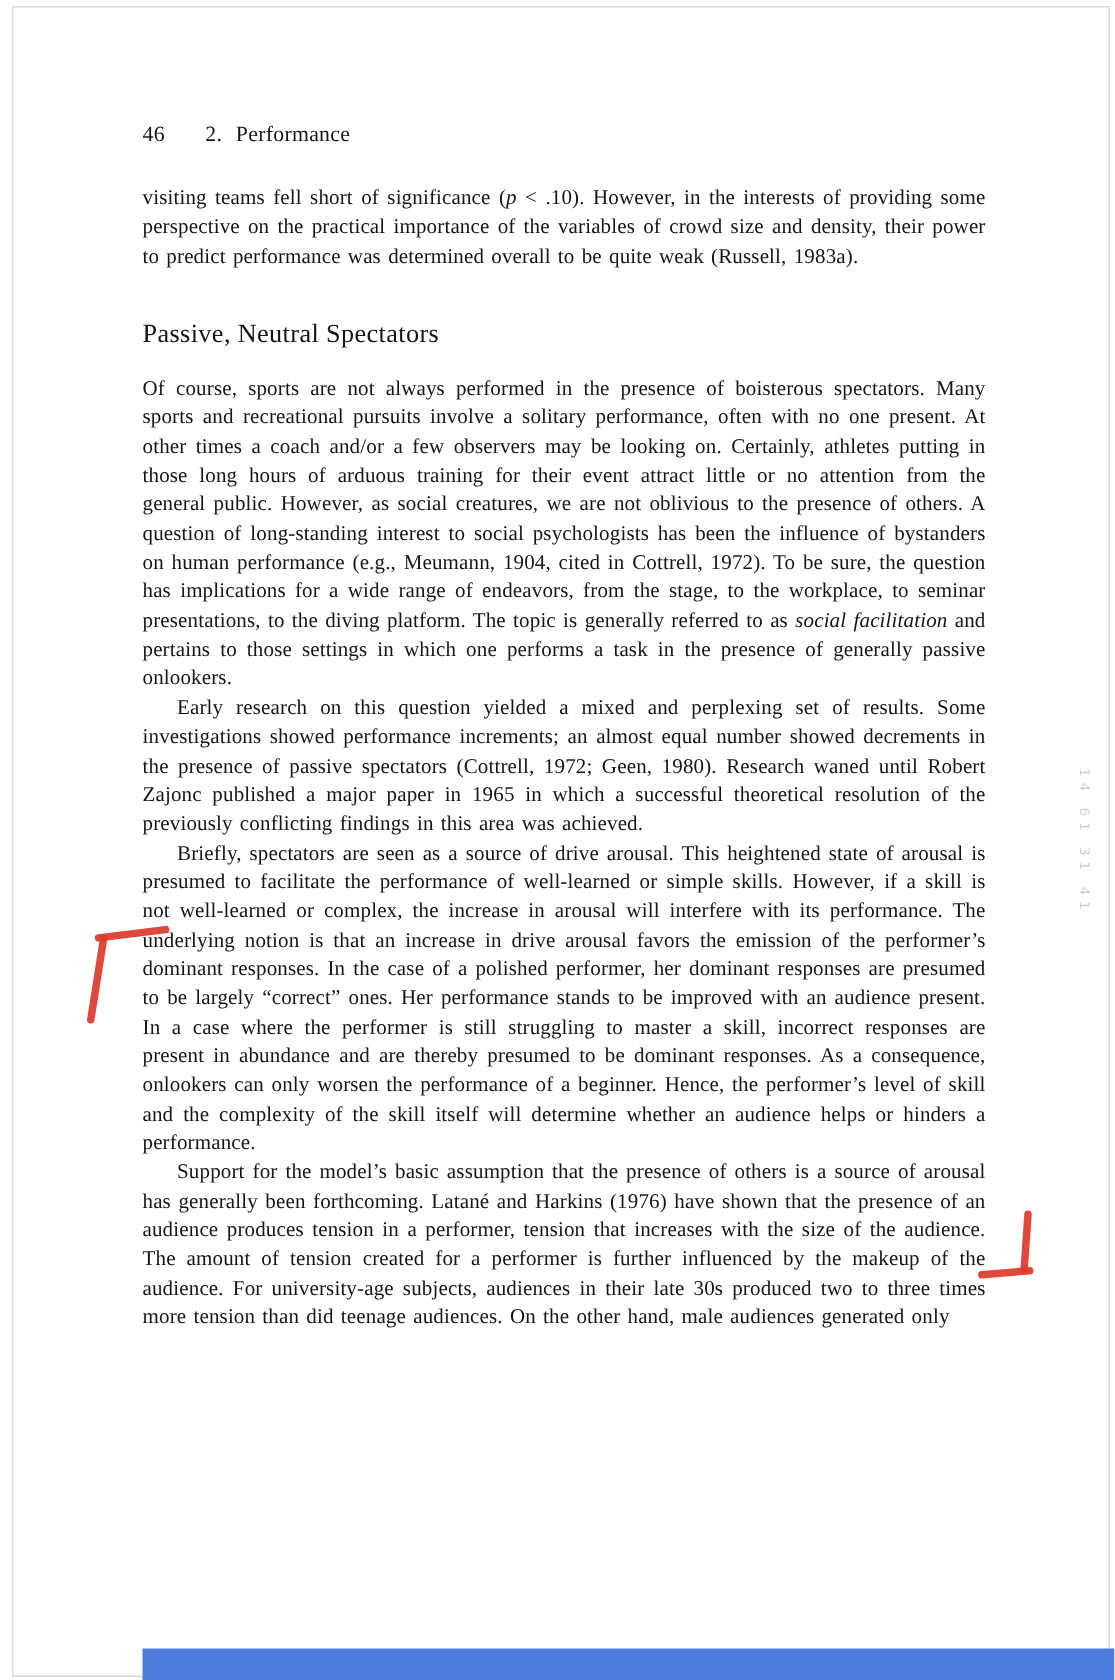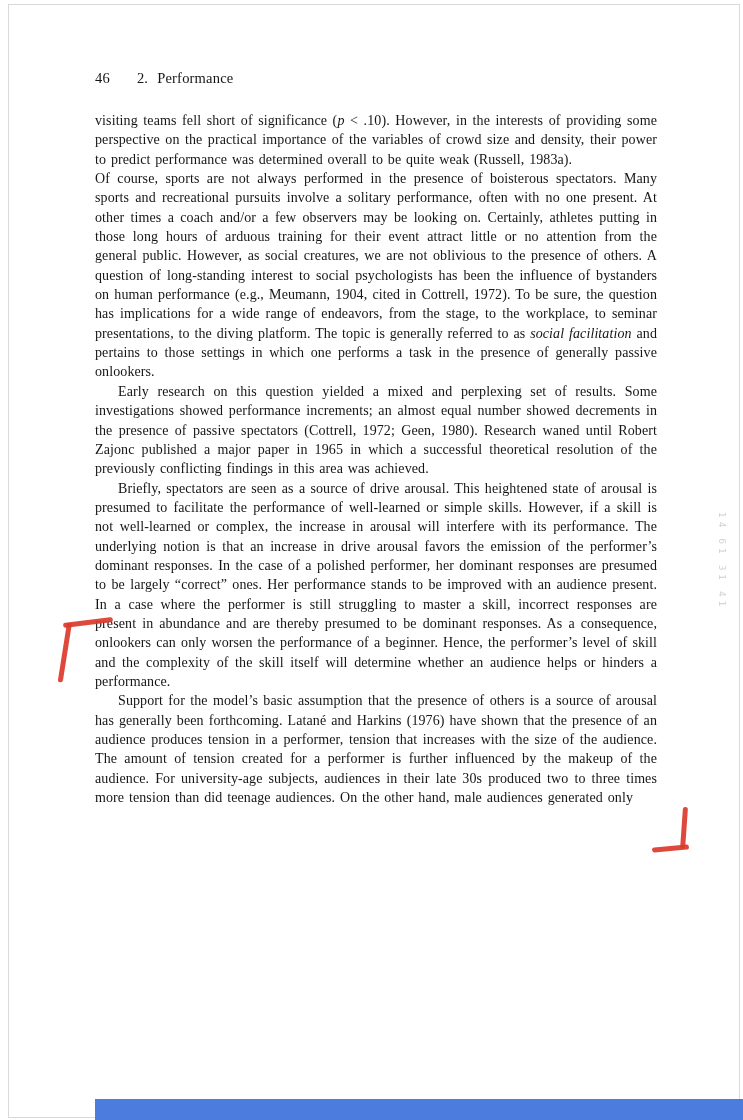--- a/index.html
+++ b/index.html
@@ -14,21 +14,21 @@
     color: #151515;
   }
   .page-edge {
     position: absolute;
     left: 8px; top: 4px; right: 3px; bottom: 2px;
     border: 1px solid #d9d9db;
     pointer-events: none;
   }
   .content {
     position: absolute;
-    left: 95px; top: 4px;
+    left: 95px; top: 16px;
     width: 562px;
   }
   .running-header {
     margin-top: 66px;
     font-size: 14.5px;
     letter-spacing: 0.2px;
   }
   .running-header .pageno { display: inline-block; margin-right: 27px; }
   .running-header .chapno { display: inline-block; margin-right: 9px; }
   .para {
@@ -83,20 +83,21 @@
 
 <div class="content">
   <div class="running-header">
     <span class="pageno">46</span><span class="chapno">2.</span><span>Performance</span>
   </div>
 
   <div>
       <p class="para first"><span>visiting teams fell short of significance (</span><span class="it">p</span><span> &lt; .10). However, in the interests of providing some perspective on the practical importance of the variables of crowd size and density, their power to predict performance was determined overall to be quite weak (Russell, 1983a).</span></p>
     </div>
 
+  <h2 class="section-heading">Passive, Neutral Spectators</h2>
 
   <div>
       <p class="para"><span>Of course, sports are not always performed in the presence of boisterous spectators. Many sports and recreational pursuits involve a solitary performance, often with no one present. At other times a coach and/or a few observers may be looking on. Certainly, athletes putting in those long hours of arduous training for their event attract little or no attention from the general public. However, as social creatures, we are not oblivious to the presence of others. A question of long-standing interest to social psychologists has been the influence of bystanders on human performance (e.g., Meumann, 1904, cited in Cottrell, 1972). To be sure, the question has implications for a wide range of endeavors, from the stage, to the workplace, to seminar presentations, to the diving platform. The topic is generally referred to as </span><span class="it">social facilitation</span><span> and pertains to those settings in which one performs a task in the presence of generally passive onlookers.</span></p>
       <p class="para indent"><span>Early research on this question yielded a mixed and perplexing set of results. Some investigations showed performance increments; an almost equal number showed decrements in the presence of passive spectators (Cottrell, 1972; Geen, 1980). Research waned until Robert Zajonc published a major paper in 1965 in which a successful theoretical resolution of the previously conflicting findings in this area was achieved.</span></p>
       <p class="para indent"><span>Briefly, spectators are seen as a source of drive arousal. This heightened state of arousal is presumed to facilitate the performance of well-learned or simple skills. However, if a skill is not well-learned or complex, the increase in arousal will interfere with its performance. The underlying notion is that an increase in drive arousal favors the emission of the performer’s dominant responses. In the case of a polished performer, her dominant responses are presumed to be largely “correct” ones. Her performance stands to be improved with an audience present. In a case where the performer is still struggling to master a skill, incorrect responses are present in abundance and are thereby presumed to be dominant responses. As a consequence, onlookers can only worsen the performance of a beginner. Hence, the performer’s level of skill and the complexity of the skill itself will determine whether an audience helps or hinders a performance.</span></p>
       <p class="para indent"><span>Support for the model’s basic assumption that the presence of others is a source of arousal has generally been forthcoming. Latané and Harkins (1976) have shown that the presence of an audience produces tension in a performer, tension that increases with the size of the audience. The amount of tension created for a performer is further influenced by the makeup of the audience. For university-age subjects, audiences in their late 30s produced two to three times more tension than did teenage audiences. On the other hand, male audiences generated only</span></p>
     </div>
 </div>
 
 <div class="red-stroke lb-h"></div>

